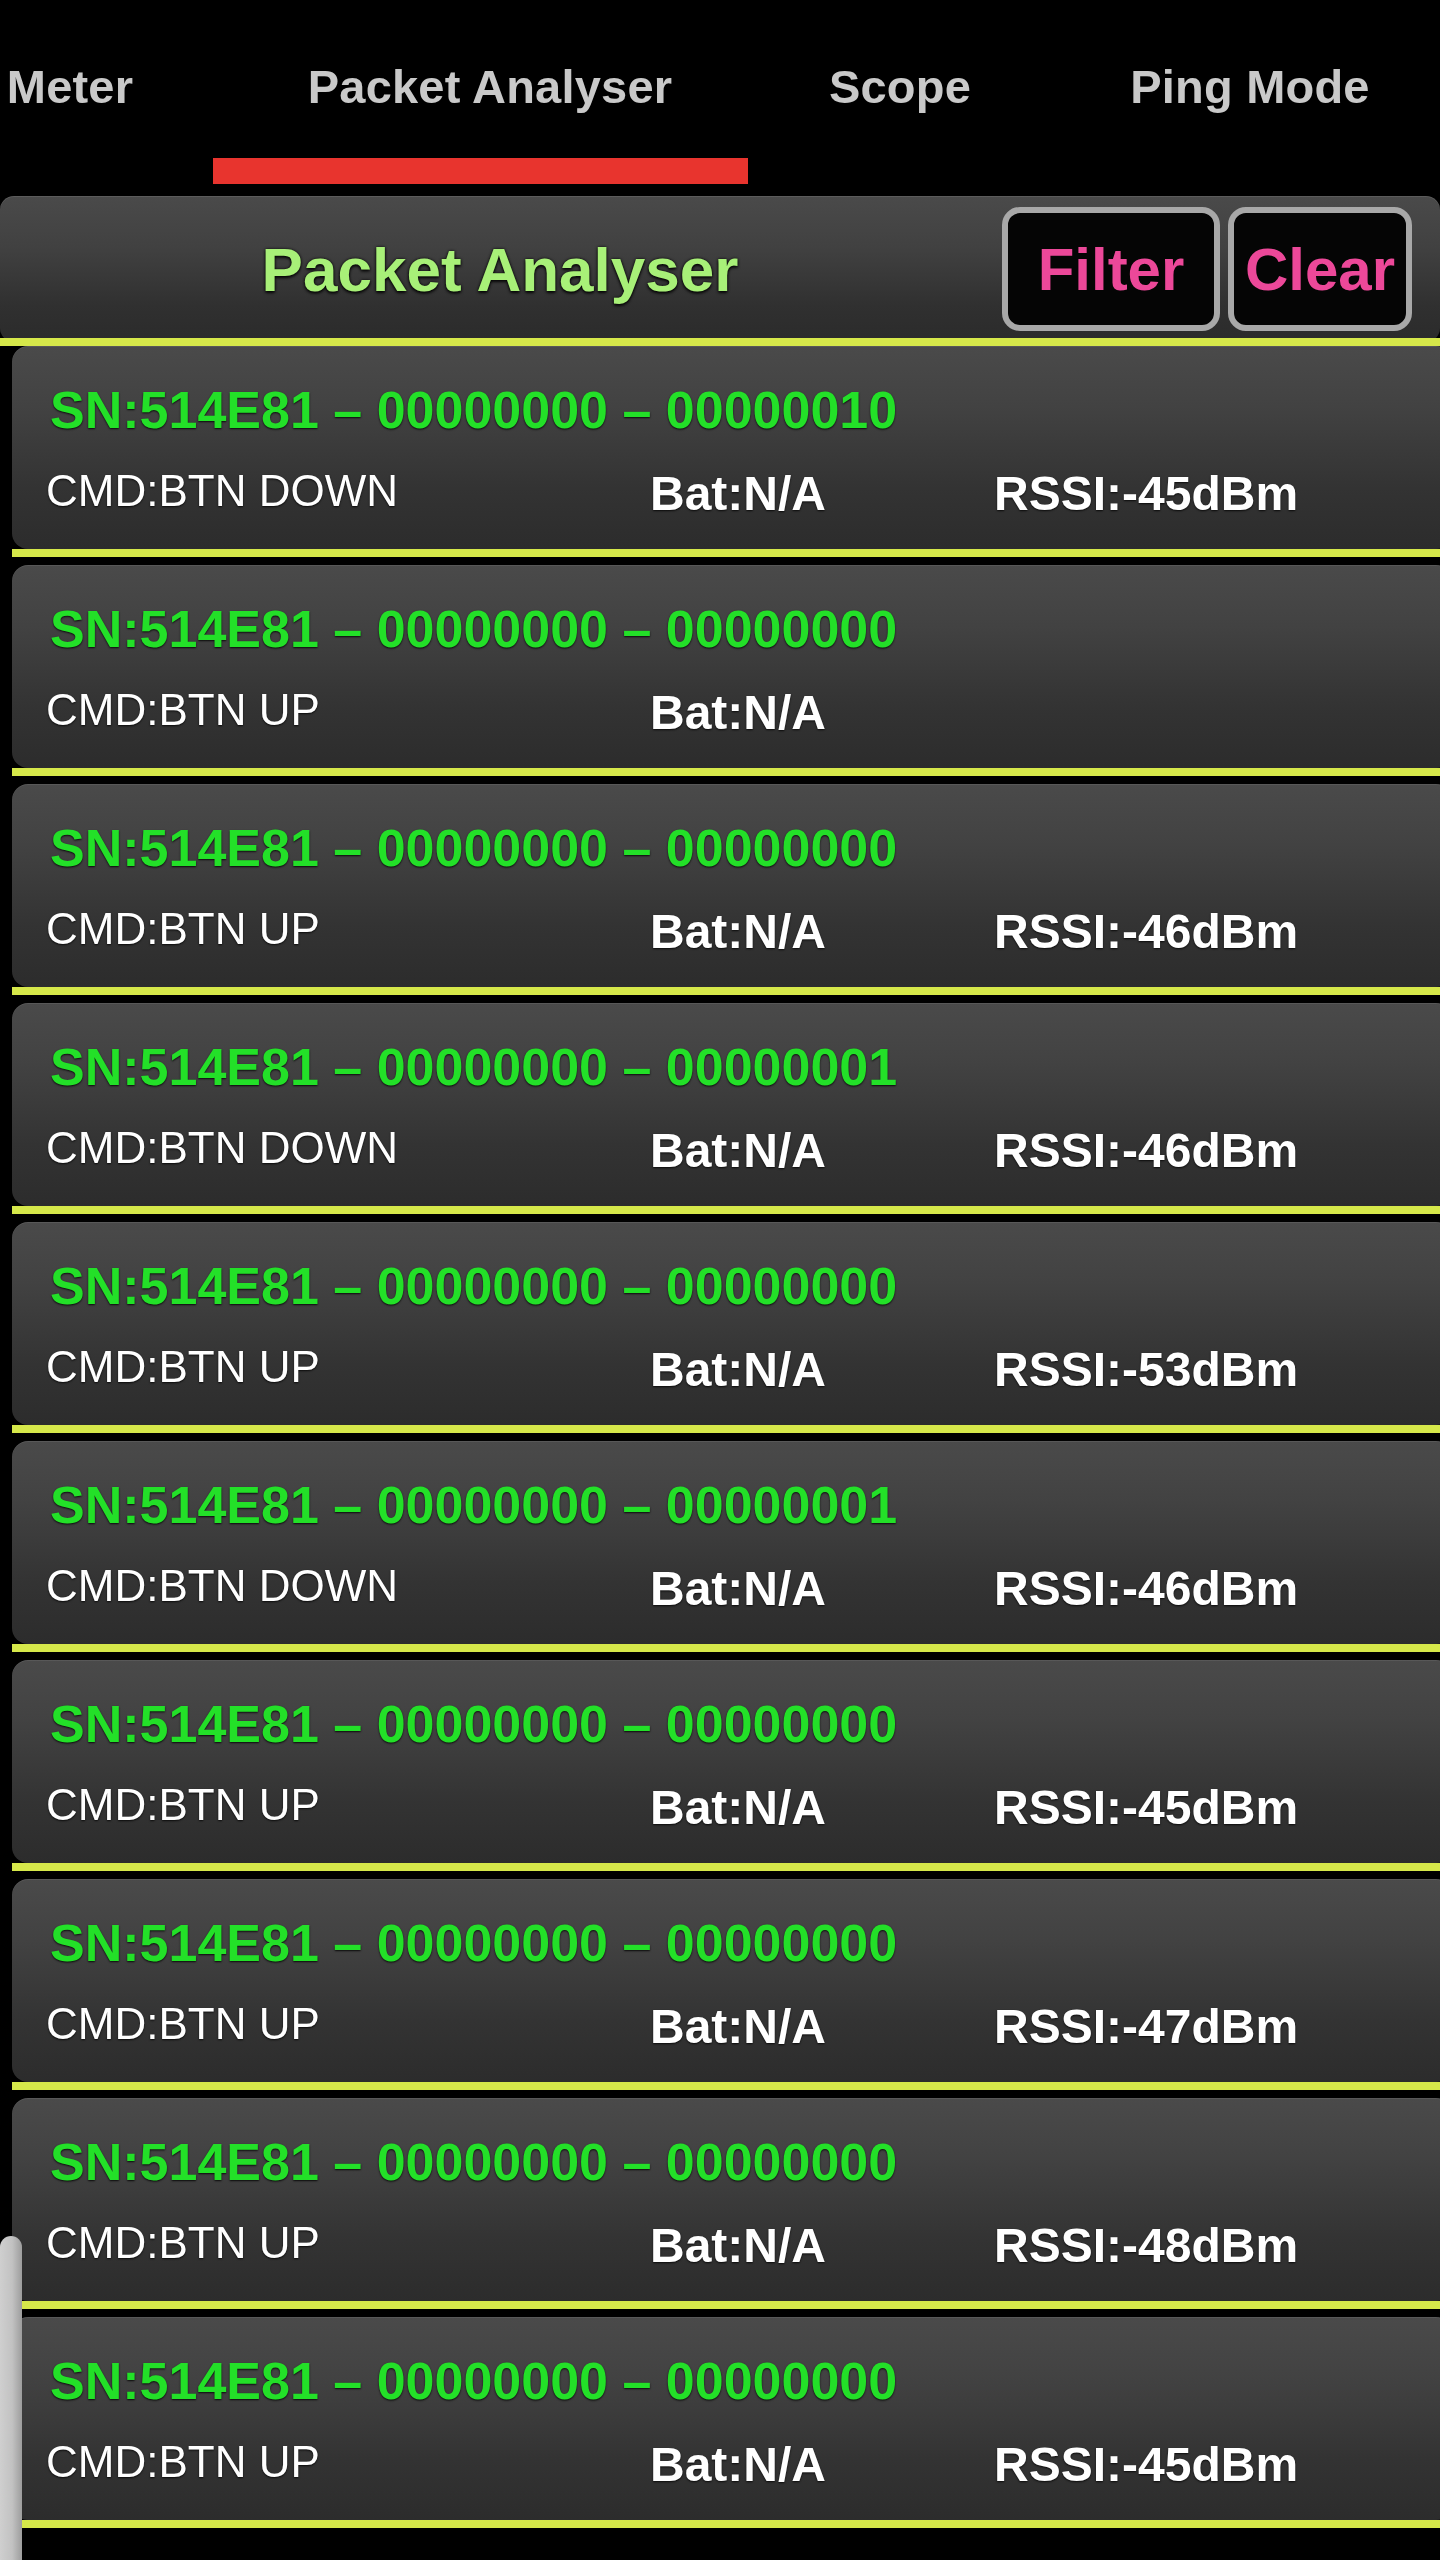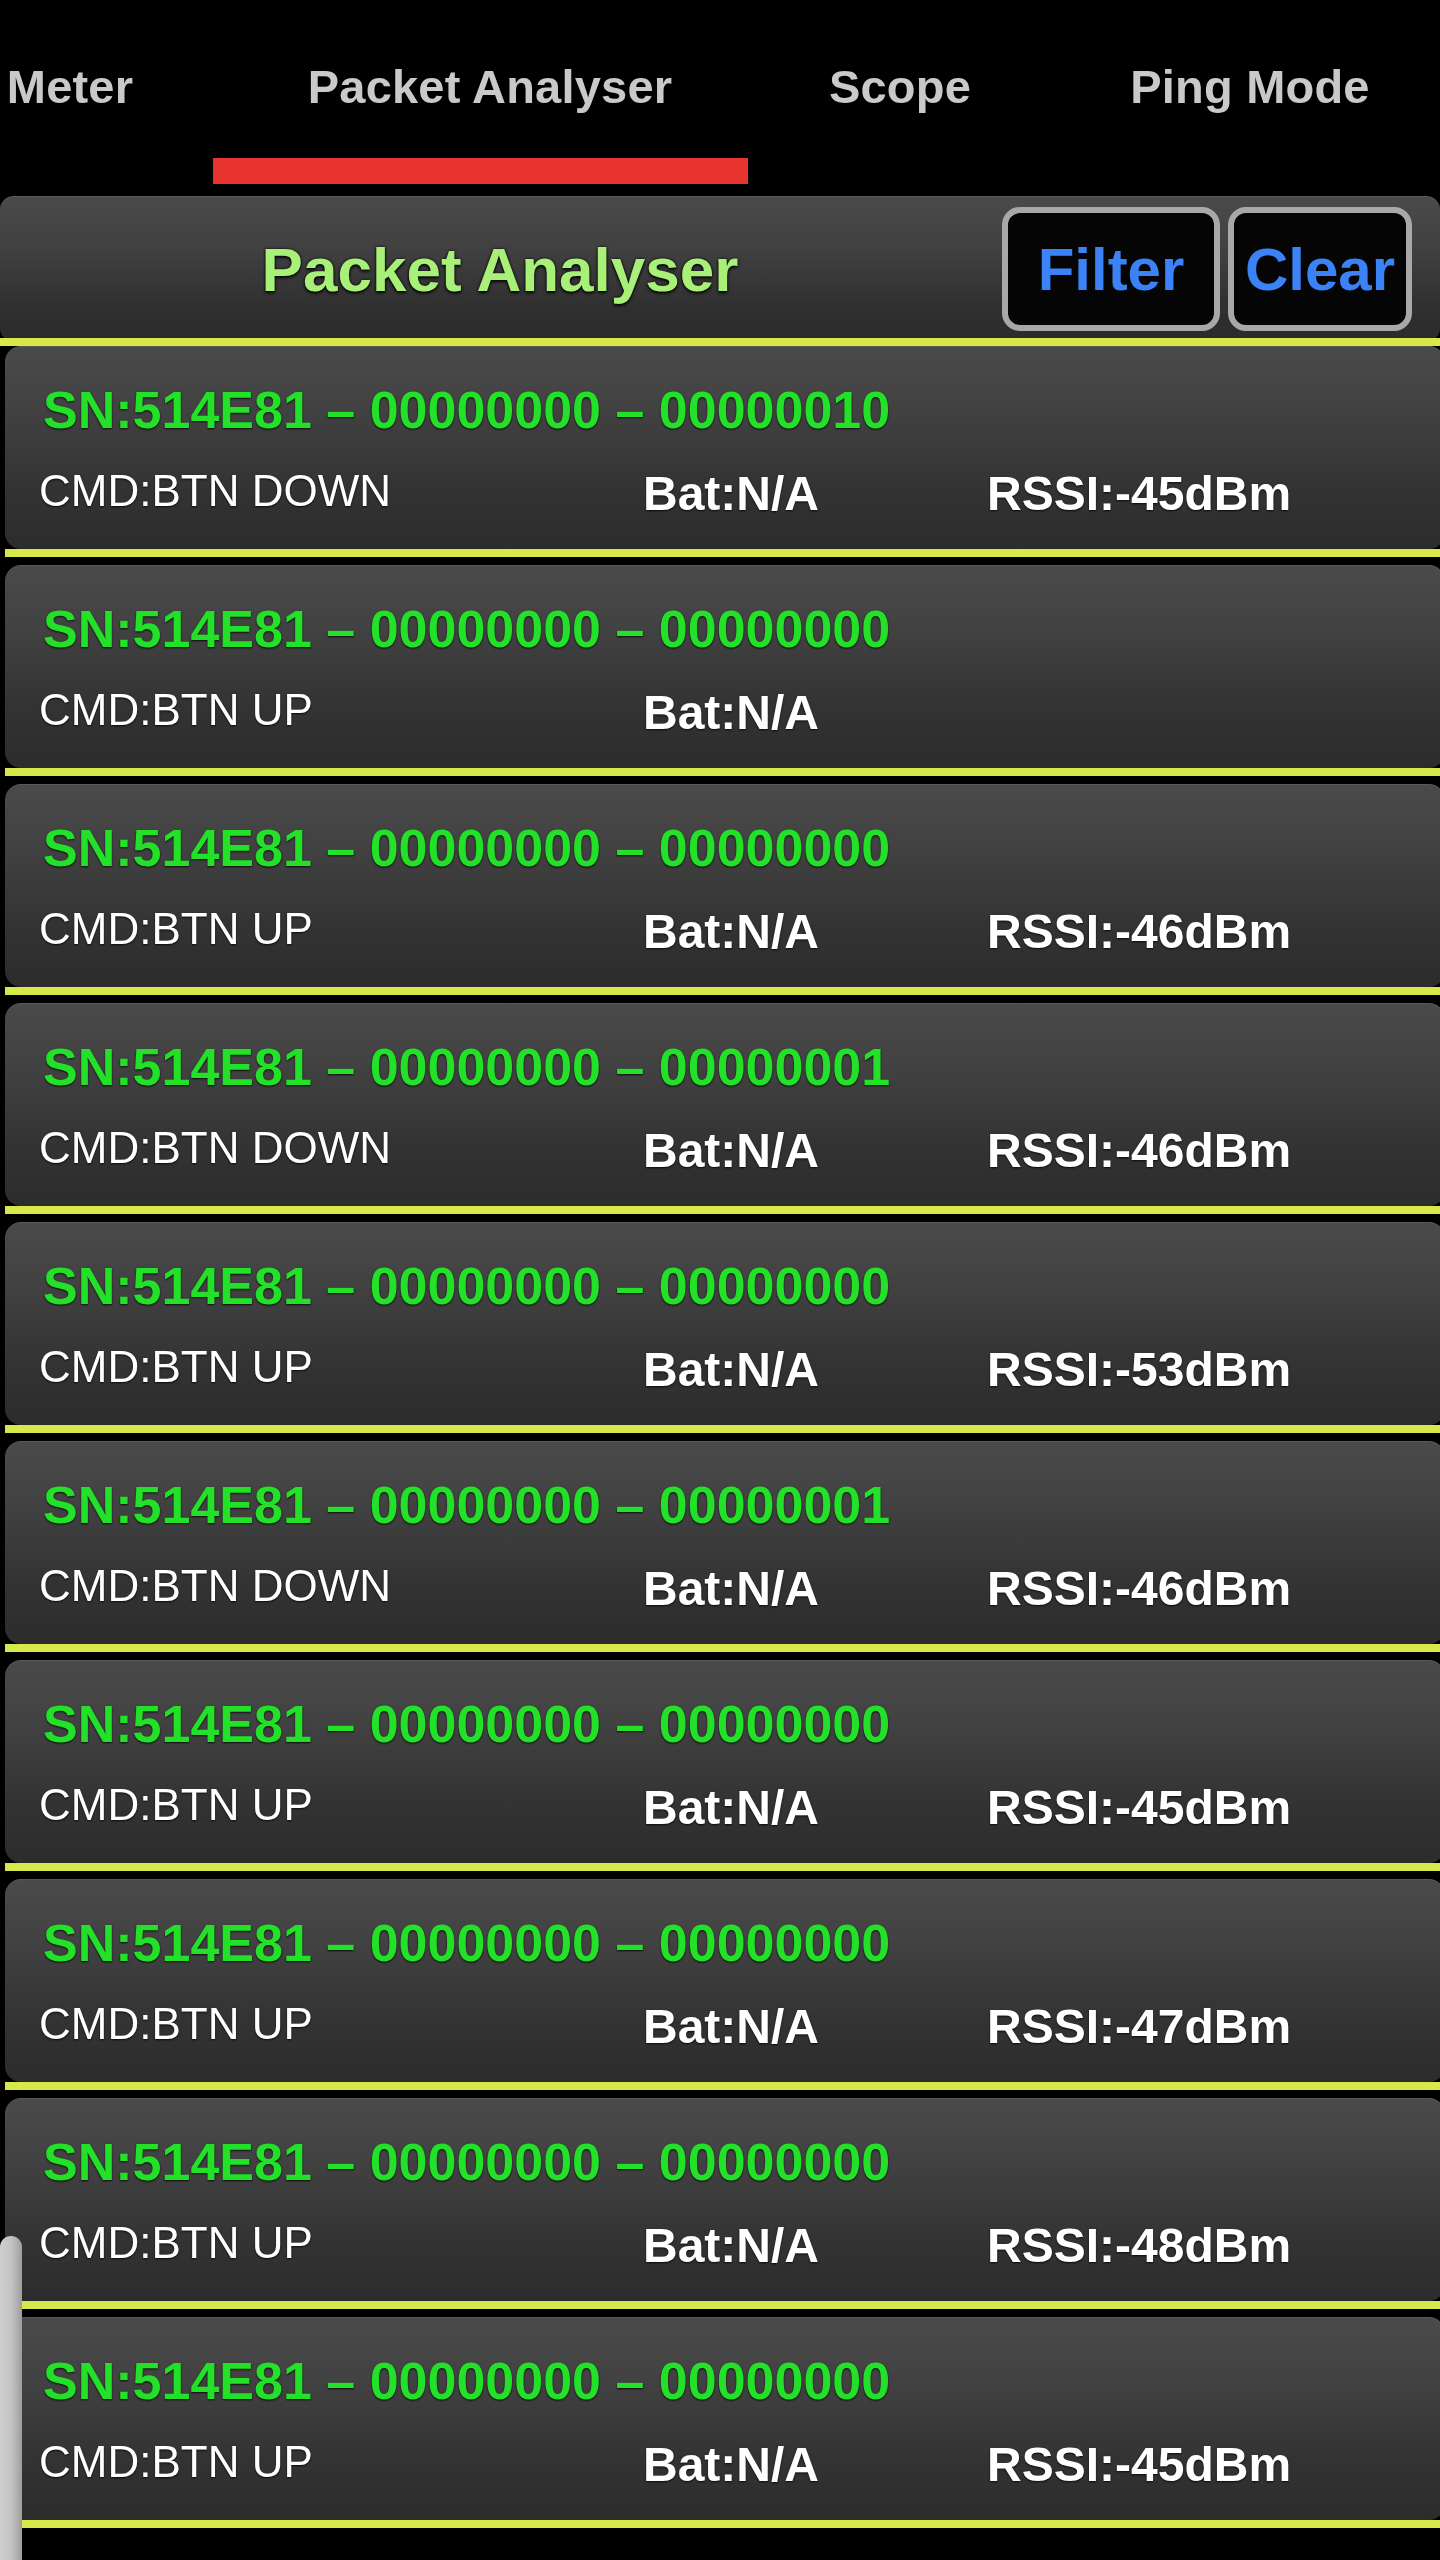--- a/index.html
+++ b/index.html
@@ -62,40 +62,40 @@
     text-shadow:0 0 3px rgba(0,0,0,.9), 0 2px 3px rgba(0,0,0,.8);
   }
   .hdr-btn{
     position:absolute;
     top:11px;
     height:124px;
     background:#050505;
     border:6px solid #a8a8a8;
     border-radius:18px;
     display:flex; align-items:center; justify-content:center;
-    color:#3b82f6;
+    color:#ec4899;
     font-size:60px;
     font-weight:700;
     cursor:pointer;
   }
   .hdr-btn.filter{ left:1002px; width:218px; }
   .hdr-btn.clear { left:1228px; width:184px; }
 
   
   .hdr-divider{
     position:absolute;
     top:338px; left:0;
     width:1440px; height:8px;
     background:#d6e84a;
   }
 
   
   .list{
     position:absolute;
-    top:346px; left:5px;
+    top:346px; left:12px;
     width:1412px; height:2214px;
     background:#000;
   }
   .row{
     position:relative;
     width:1440px;
     height:211px;
     margin-bottom:8px;
   }
   .row-card{

